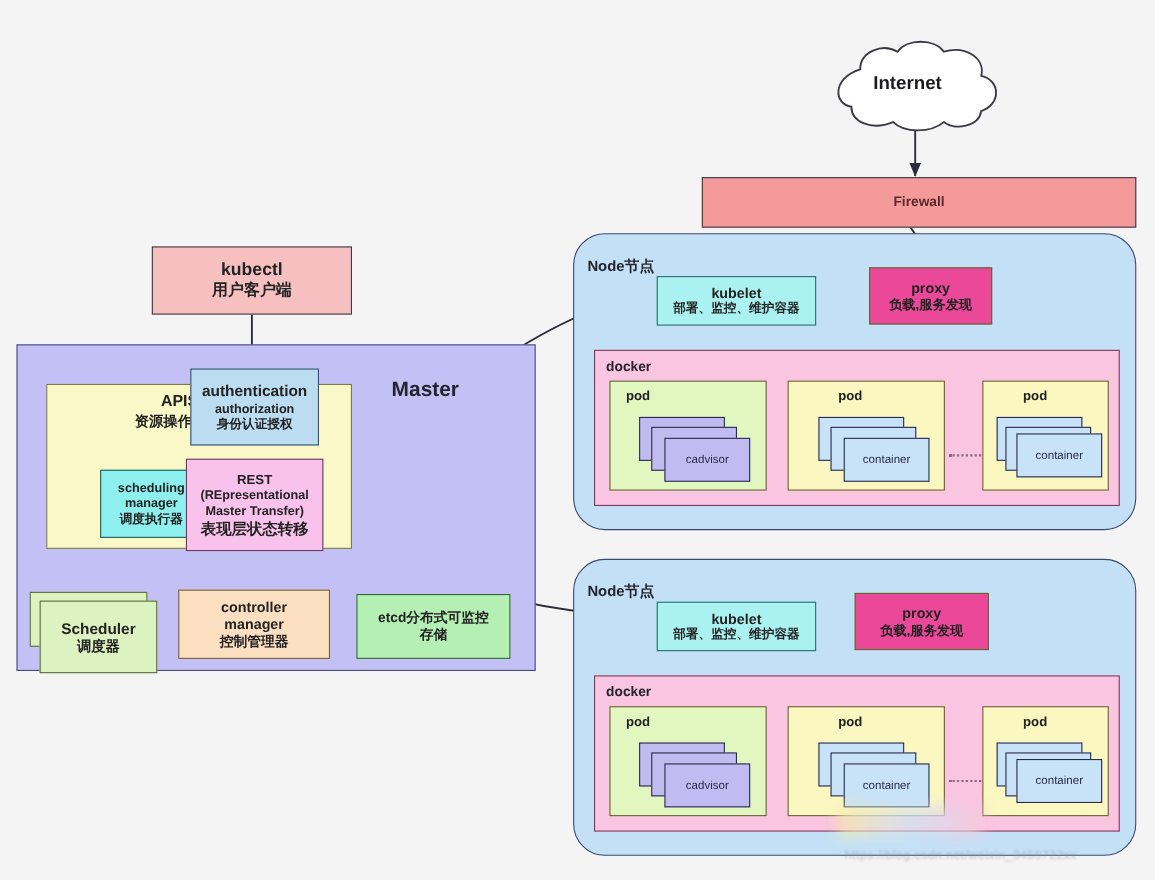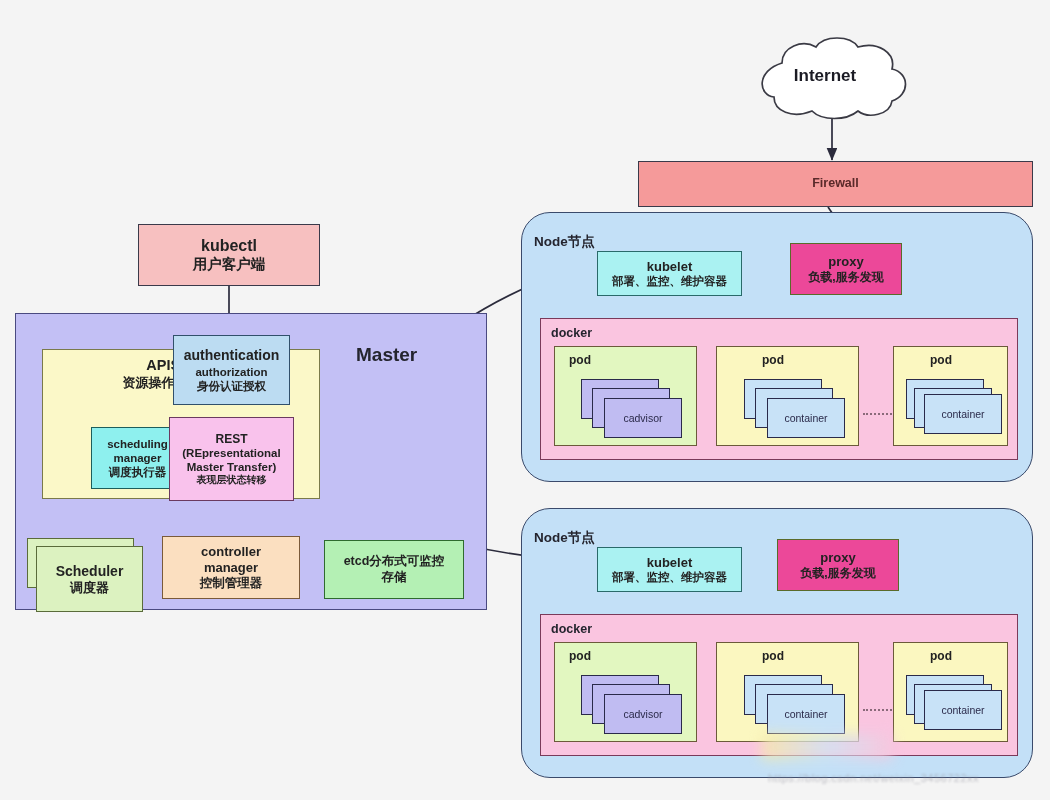--- a/index.html
+++ b/index.html
@@ -190,21 +190,21 @@
     <div class="box c-auth" style="left:157px; top:21px; width:117px; height:70px;">
       <span class="lbl" style="font-size:14px; font-weight:bold;">authentication</span>
       <span class="lbl" style="font-size:11.5px; font-weight:bold;">authorization</span>
       <span class="lbl" style="font-size:11.5px; font-weight:bold;">身份认证授权</span>
     </div>
 
     <div class="box c-rest" style="left:153px; top:103px; width:125px; height:84px;">
       <span class="lbl" style="font-size:12px; font-weight:bold;">REST</span>
       <span class="lbl" style="font-size:11.5px; font-weight:bold;">(REpresentational</span>
       <span class="lbl" style="font-size:11.5px; font-weight:bold;">Master Transfer)</span>
-      <span class="lbl" style="font-size:10px; font-weight:bold;">表现层状态转移</span>
+      <span class="lbl" style="font-size:14px; font-weight:bold;">表现层状态转移</span>
     </div>
 
     <div class="box c-scheduler" style="left:11px; top:224px; width:107px; height:50px;"></div>
     <div class="box c-scheduler" style="left:20px; top:232px; width:107px; height:66px;">
       <span class="lbl" style="font-size:14px; font-weight:bold;">Scheduler</span>
       <span class="lbl" style="font-size:13px; font-weight:bold;">调度器</span>
     </div>
 
     <div class="box c-ctrl" style="left:146px; top:222px; width:138px; height:63px;">
       <span class="lbl" style="font-size:13px; font-weight:bold;">controller</span>

